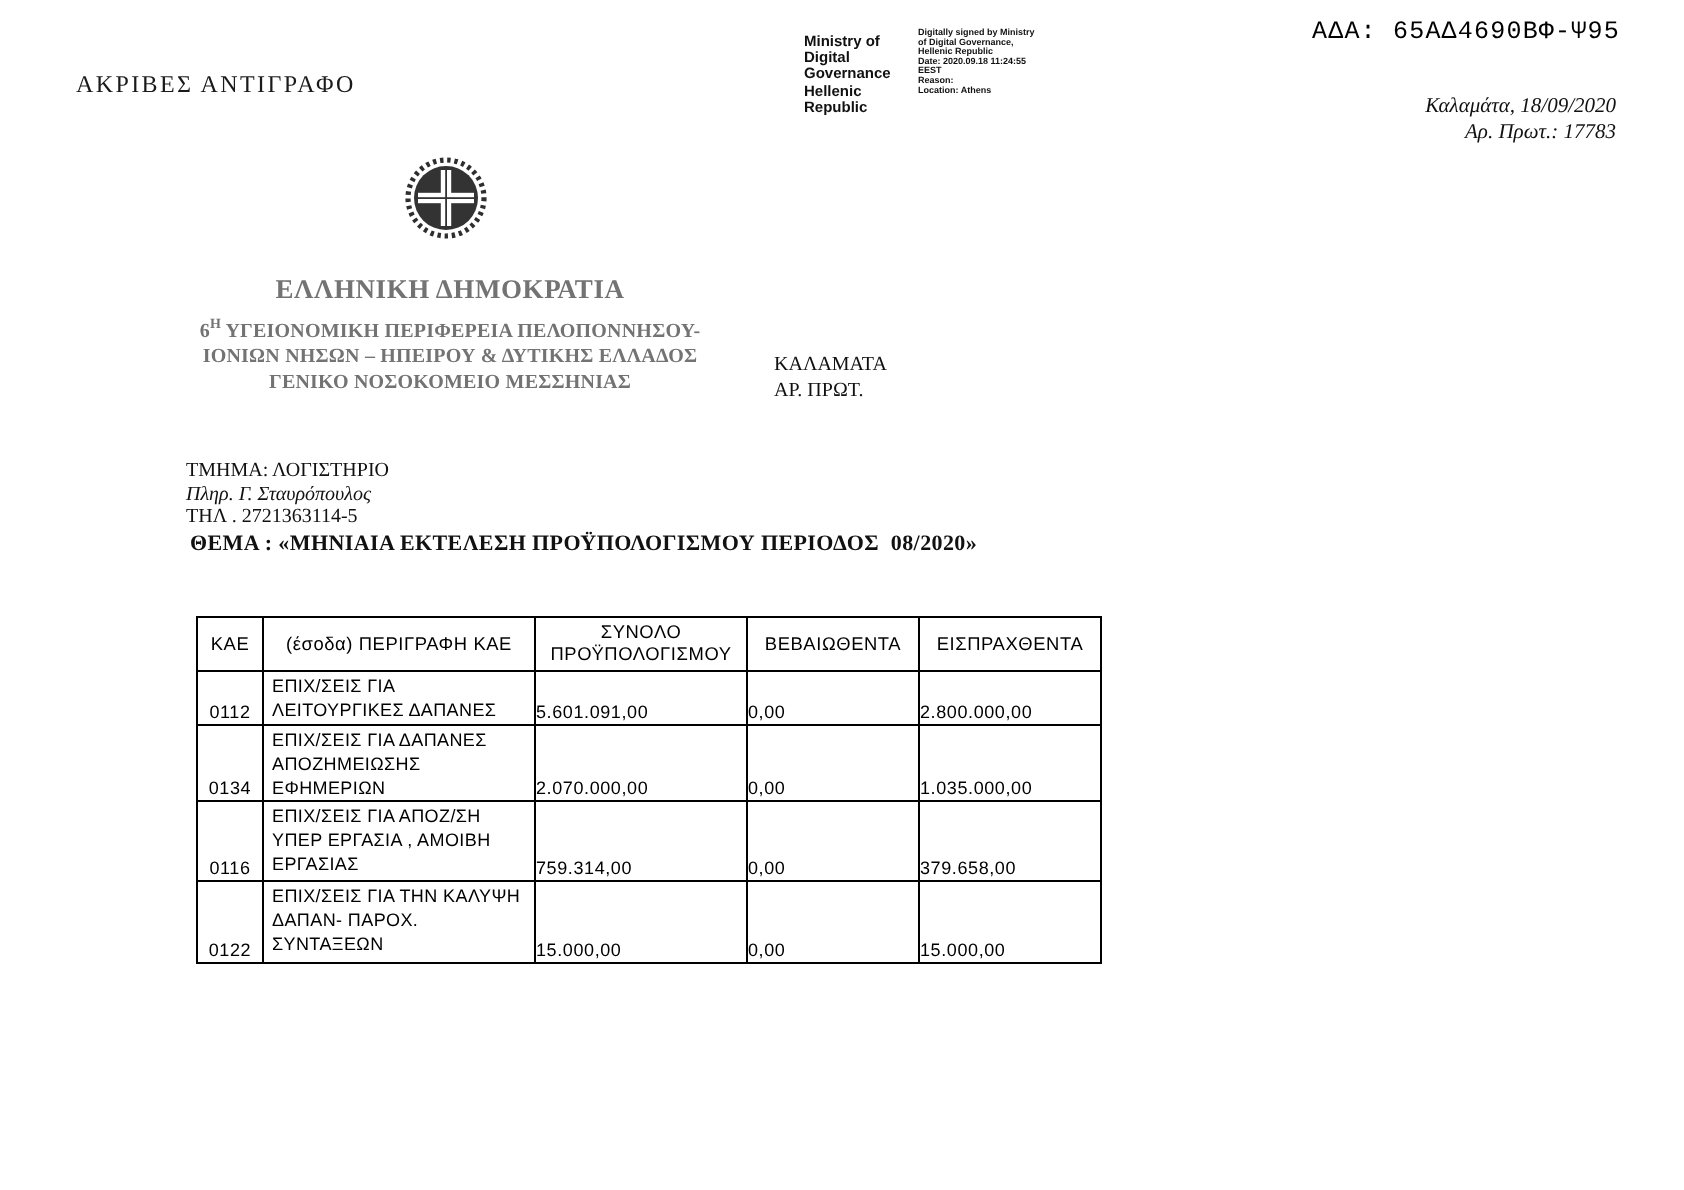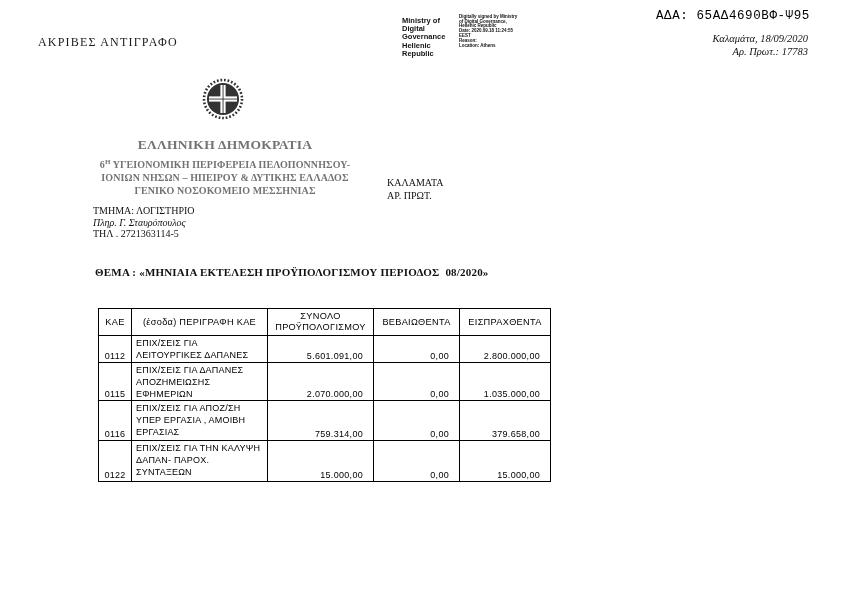--- a/index.html
+++ b/index.html
@@ -19,51 +19,51 @@
   .sig-details{
     position:absolute;left:57px;top:-3px;width:200px;
     font-family:"Liberation Sans", sans-serif;font-weight:bold;font-size:9px;line-height:9.6px;
     color:#111;transform:scale(0.5);transform-origin:top left;
   }
   .ada{
     position:absolute;left:656px;top:9px;
     font-family:Liberation Mono, monospace;font-size:12.5px;letter-spacing:0.6px;color:#000000;
   }
   .date-block{
-    position:absolute;right:34px;top:32px;text-align:right;
+    position:absolute;right:34px;top:47px;text-align:right;
     font-style:italic;font-size:10.5px;line-height:13px;color:#111;
   }
   .emblem{position:absolute;left:202px;top:76px;width:42px;height:46px;}
   .header-block{
     position:absolute;left:55px;top:137px;width:340px;text-align:center;font-weight:bold;color:#737373;
   }
   .header-block .h1{font-size:13.5px;margin-bottom:3px;letter-spacing:0.3px;}
   .header-block .h2{font-size:10px;line-height:12.6px;letter-spacing:0.1px;}
   .header-block sup{font-size:7px;}
   .kalamata-block{
     position:absolute;left:387px;top:177px;font-weight:normal;font-size:10px;line-height:12.5px;color:#111;
   }
-  .dept-block{position:absolute;left:93px;top:205px;font-size:10px;line-height:11.5px;color:#111;}
+  .dept-block{position:absolute;left:93px;top:230px;font-size:10px;line-height:11.5px;color:#111;}
   .dept-block .it{font-style:italic;}
   .subject{
     position:absolute;left:95px;top:266px;font-weight:bold;font-size:11px;
     letter-spacing:0.2px;color:#111;white-space:pre;
   }
   table.budget{
     position:absolute;left:98px;top:308px;border-collapse:collapse;table-layout:fixed;
     font-family:"Liberation Sans", sans-serif;font-size:9px;color:#000;width:452px;
   }
   table.budget th, table.budget td{border:1px solid #000;overflow:hidden;}
   table.budget th{
     font-weight:normal;text-align:center;vertical-align:middle;height:24px;
     font-size:9.2px;letter-spacing:0.3px;line-height:11px;padding:1px 2px;
   }
   td.kae{vertical-align:bottom;text-align:center;padding:0 0 1px 0;letter-spacing:0.3px;}
   td.desc{vertical-align:top;text-align:left;padding:1px 2px 0 4px;line-height:12px;letter-spacing:0.2px;}
-  td.num{vertical-align:bottom;text-align:right;padding:0 10px 1px 0;letter-spacing:0.3px;}
+  td.num{vertical-align:bottom;text-align:left;padding:0 10px 1px 0;letter-spacing:0.3px;}
   tr.h28{height:27px;} tr.h38{height:37px;} tr.h41{height:40px;} tr.h42{height:41px;}
 </style>
 </head>
 <body>
 
 <div class="page">
 
   <div class="copy-label">ΑΚΡΙΒΕΣ ΑΝΤΙΓΡΑΦΟ</div>
 
   <div class="ministry-stamp">
@@ -140,21 +140,21 @@
     </thead>
     <tbody>
       <tr class="h28">
         <td class="kae">0112</td>
         <td class="desc">ΕΠΙΧ/ΣΕΙΣ ΓΙΑ ΛΕΙΤΟΥΡΓΙΚΕΣ ΔΑΠΑΝΕΣ</td>
         <td class="num">5.601.091,00</td>
         <td class="num">0,00</td>
         <td class="num">2.800.000,00</td>
       </tr>
       <tr class="h38">
-        <td class="kae">0115</td>
+        <td class="kae">0134</td>
         <td class="desc">ΕΠΙΧ/ΣΕΙΣ ΓΙΑ ΔΑΠΑΝΕΣ ΑΠΟΖΗΜΕΙΩΣΗΣ ΕΦΗΜΕΡΙΩΝ</td>
         <td class="num">2.070.000,00</td>
         <td class="num">0,00</td>
         <td class="num">1.035.000,00</td>
       </tr>
       <tr class="h41">
         <td class="kae">0116</td>
         <td class="desc">ΕΠΙΧ/ΣΕΙΣ ΓΙΑ ΑΠΟΖ/ΣΗ ΥΠΕΡ ΕΡΓΑΣΙΑ , ΑΜΟΙΒΗ ΕΡΓΑΣΙΑΣ</td>
         <td class="num">759.314,00</td>
         <td class="num">0,00</td>

